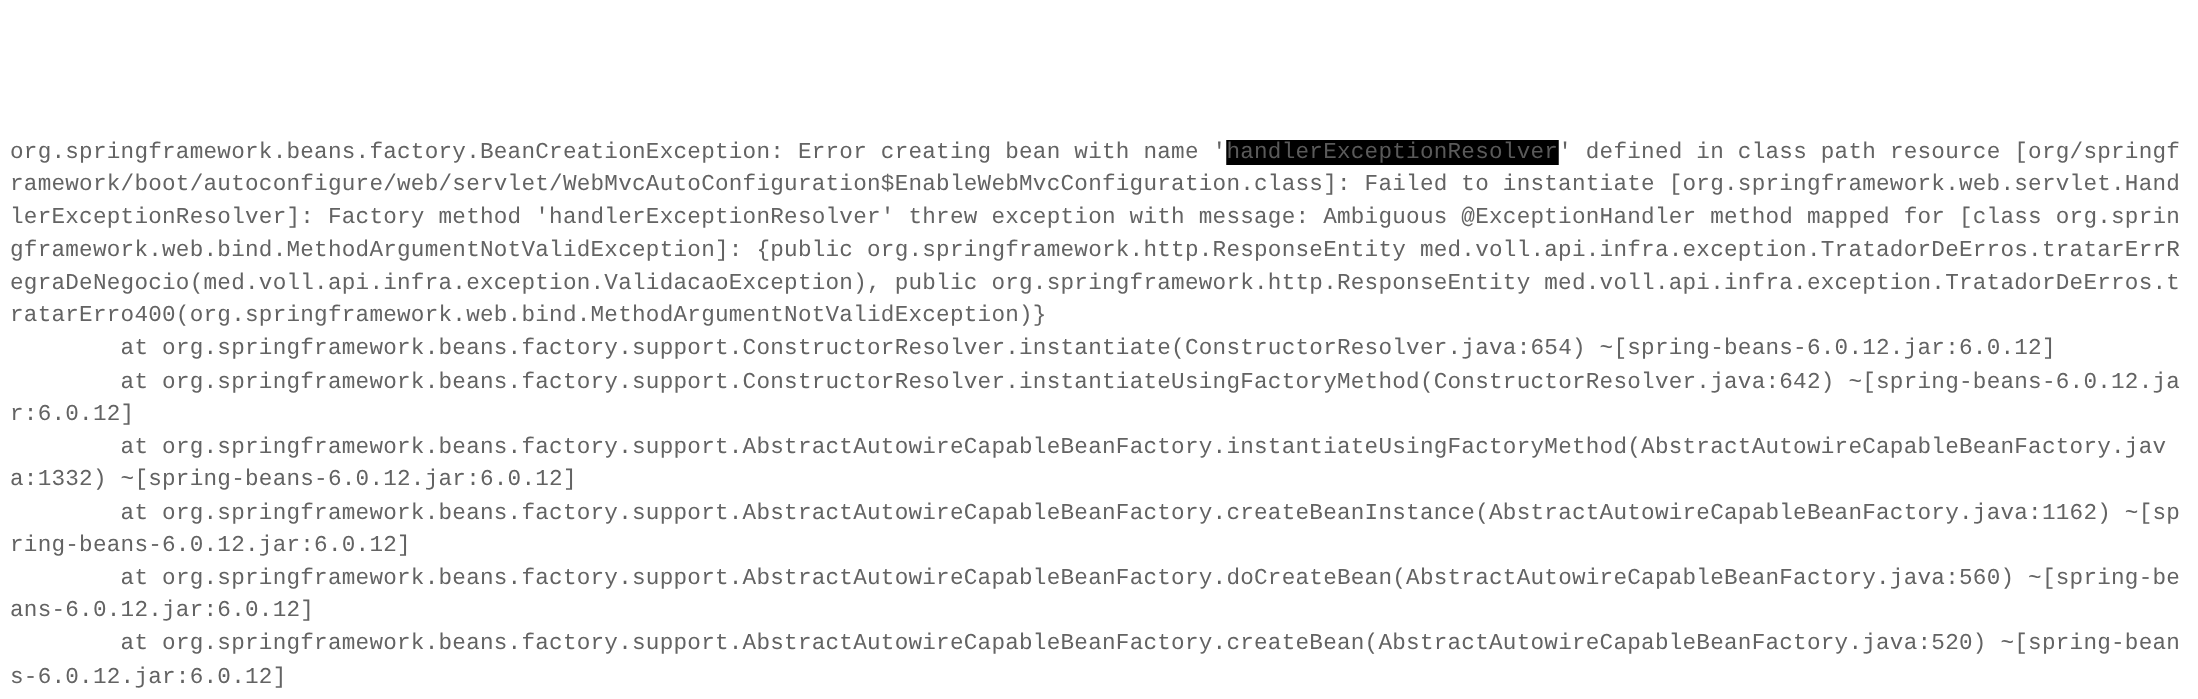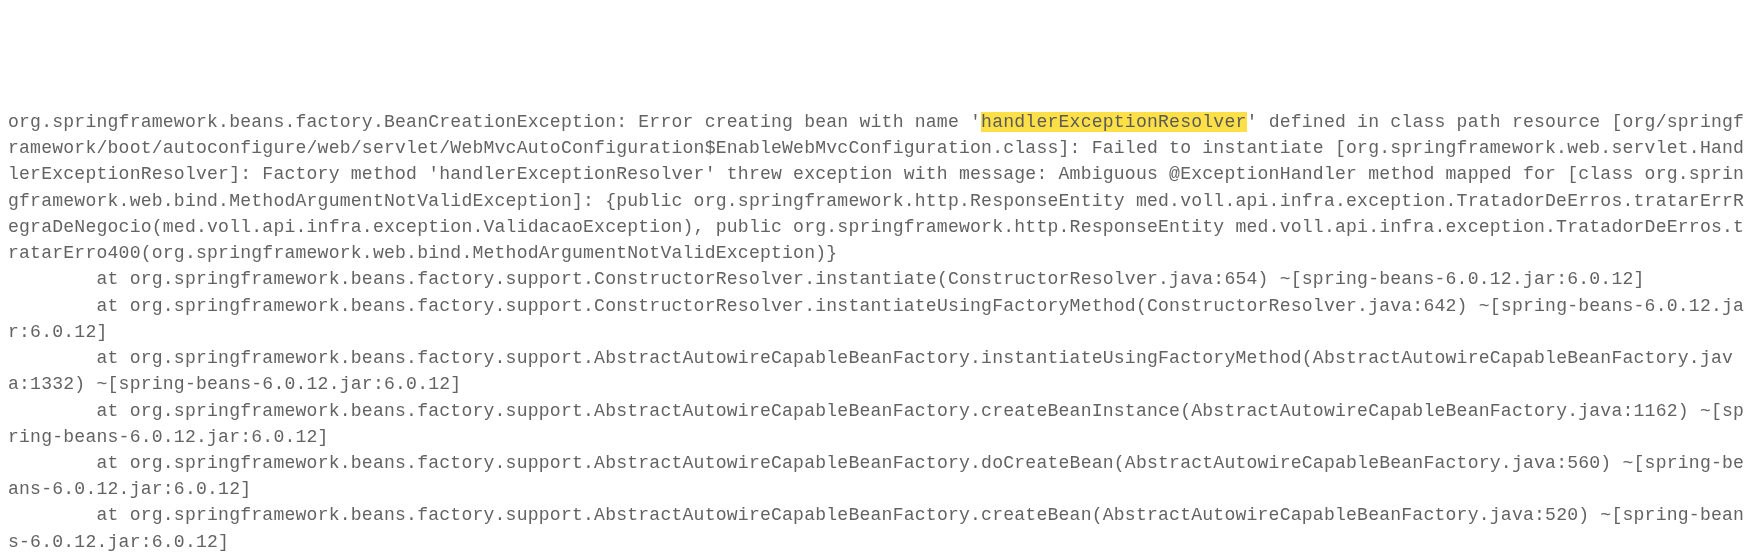--- a/index.html
+++ b/index.html
@@ -10,21 +10,21 @@
       color: #636363;
       background: #ffffff;
       padding: 4px 8px;
       letter-spacing: 0.2px;
       white-space: pre-wrap;
       word-break: break-all;
       width: 1758px;
     }
     .stacktrace { display: block; }
     .hl {
-      background: #fde047;
+      background: #000000;
       color: #5a5a5a;
     }
   </style>
 </head>
 <body>
 
 
 
 <span class="stacktrace"><span>org.springframework.beans.factory.BeanCreationException: Error creating bean with name '</span><span class="hl">handlerExceptionResolver</span><span>' defined in class path resource [org/springframework/boot/autoconfigure/web/servlet/WebMvcAutoConfiguration$EnableWebMvcConfiguration.class]: Failed to instantiate [org.springframework.web.servlet.HandlerExceptionResolver]: Factory method 'handlerExceptionResolver' threw exception with message: Ambiguous @ExceptionHandler method mapped for [class org.springframework.web.bind.MethodArgumentNotValidException]: {public org.springframework.http.ResponseEntity med.voll.api.infra.exception.TratadorDeErros.tratarErrRegraDeNegocio(med.voll.api.infra.exception.ValidacaoException), public org.springframework.http.ResponseEntity med.voll.api.infra.exception.TratadorDeErros.tratarErro400(org.springframework.web.bind.MethodArgumentNotValidException)}
         at org.springframework.beans.factory.support.ConstructorResolver.instantiate(ConstructorResolver.java:654) ~[spring-beans-6.0.12.jar:6.0.12]

